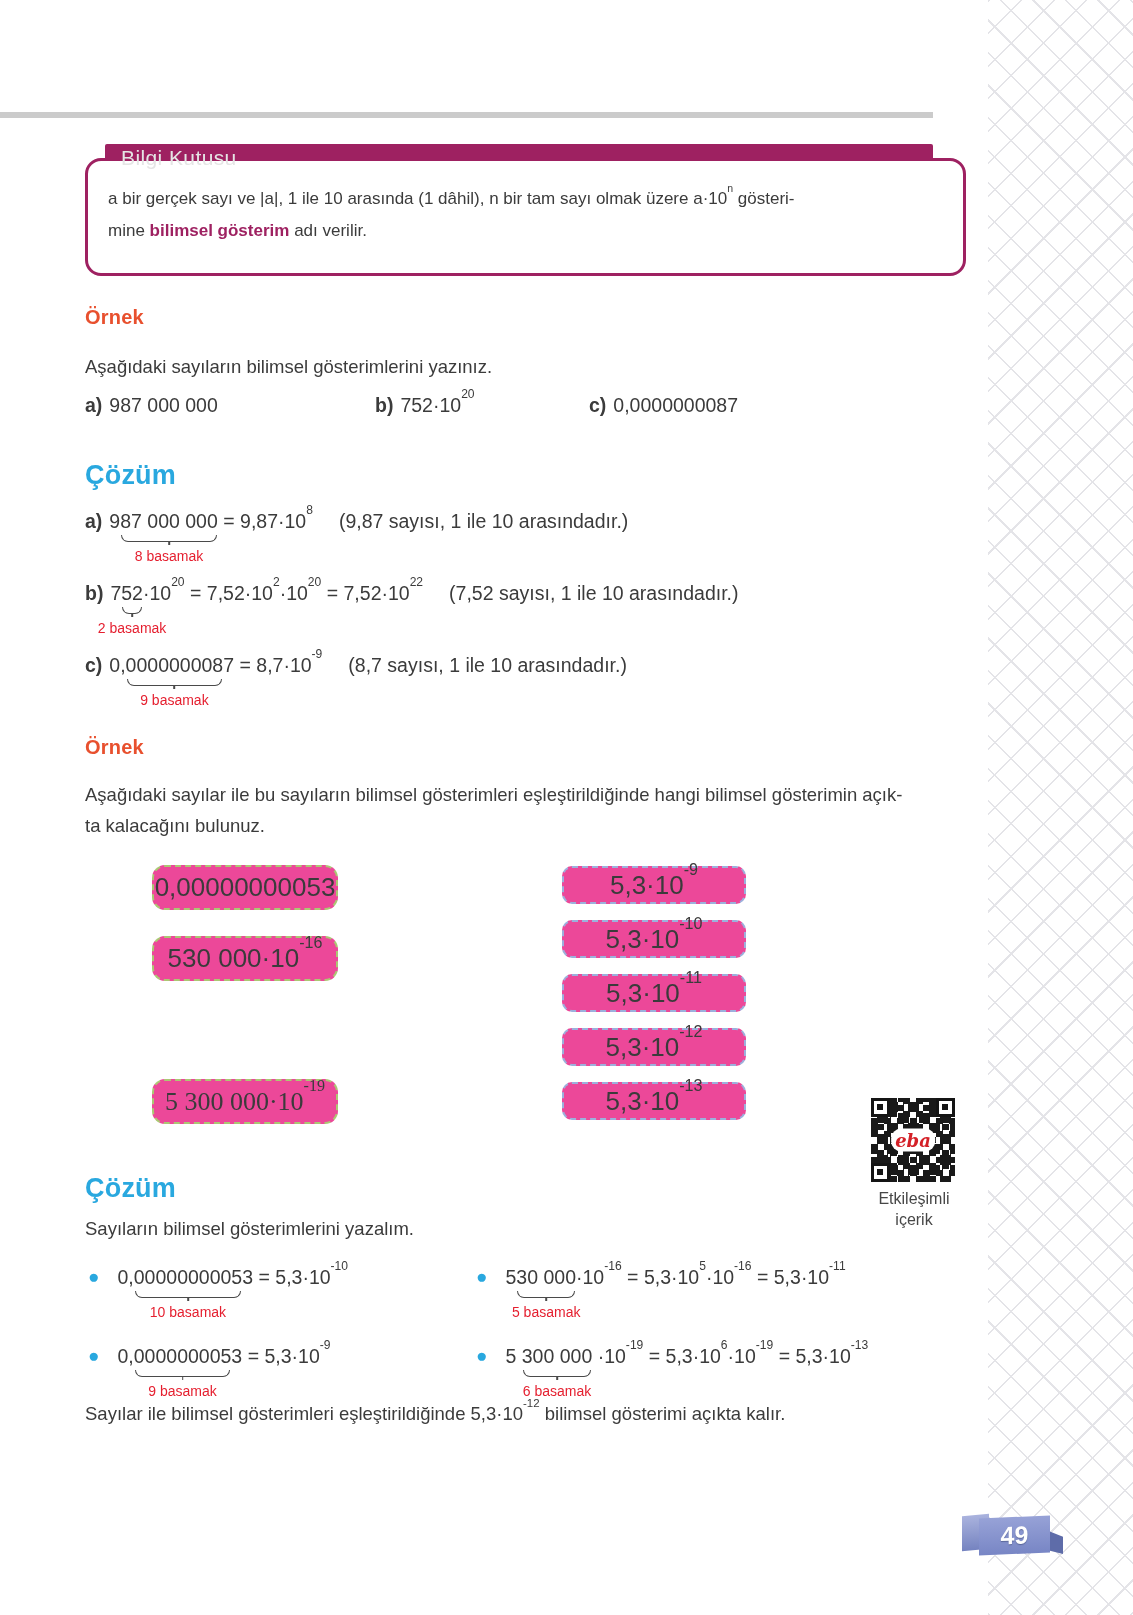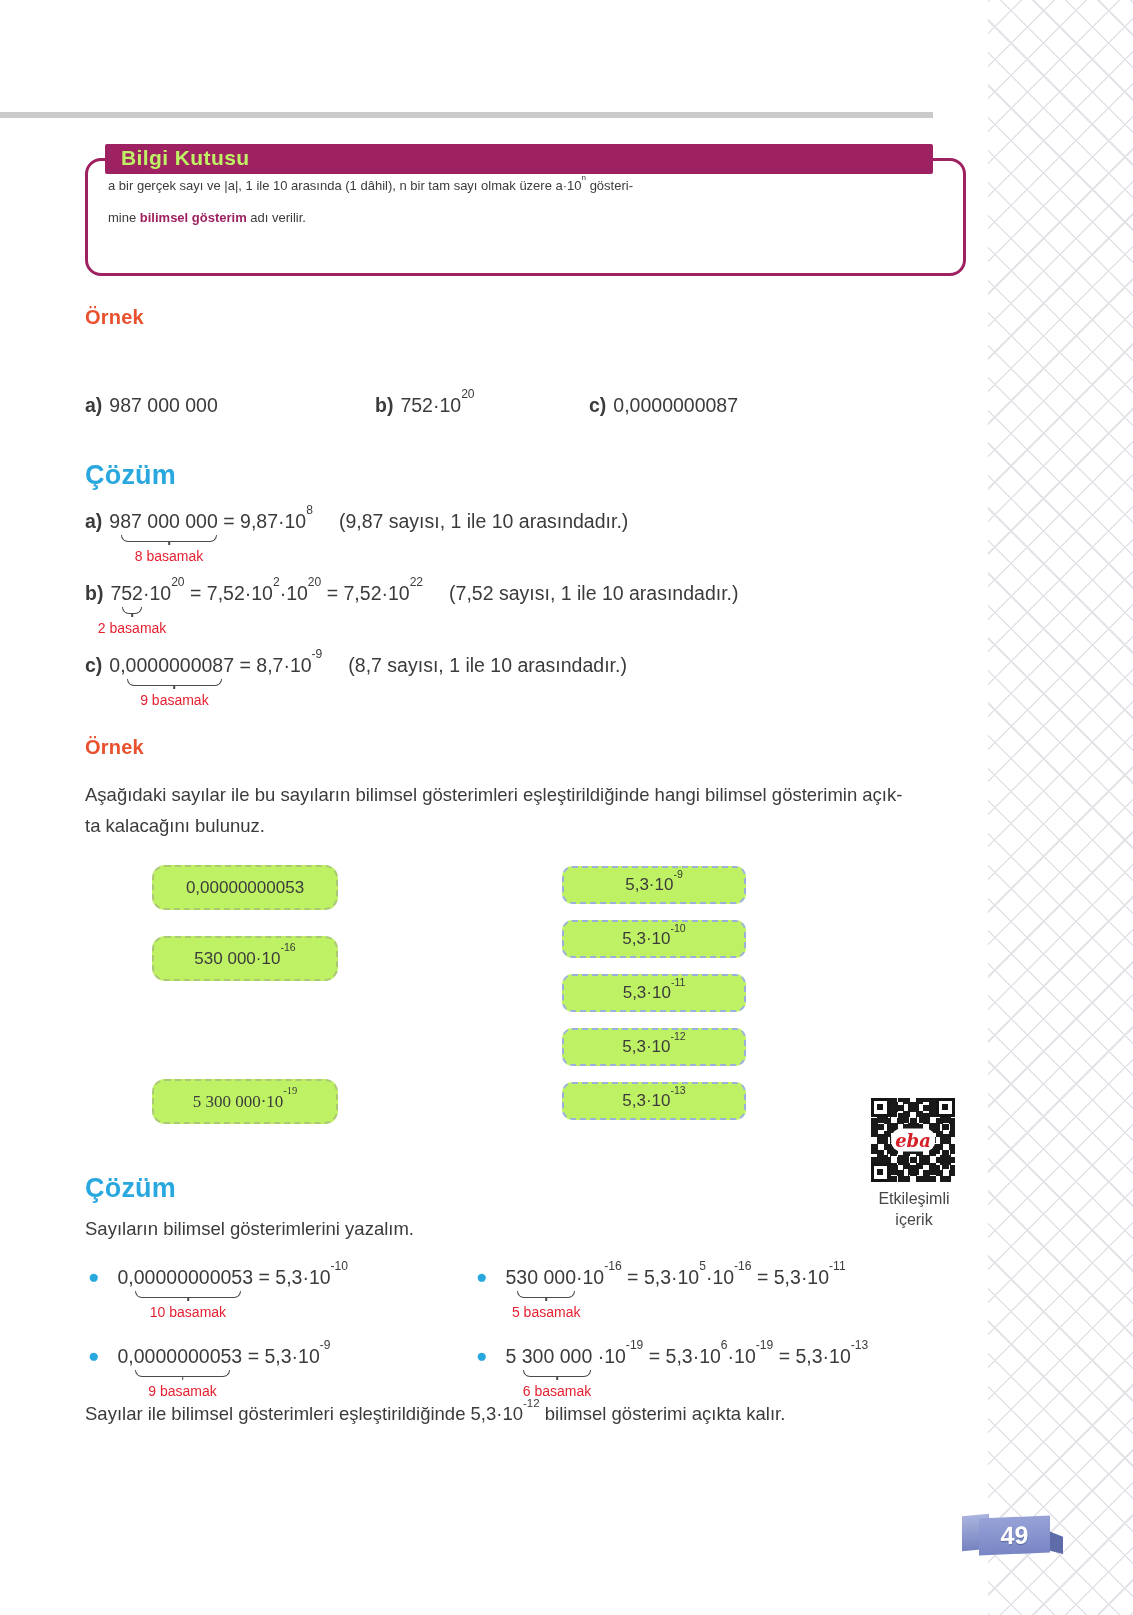--- a/index.html
+++ b/index.html
@@ -11,24 +11,24 @@
   .pattern{left:988px;top:0;width:145px;height:1615px;
     background:
       repeating-linear-gradient(45deg,#e4e4e8 0 1.6px,transparent 1.6px 23px),
       repeating-linear-gradient(135deg,#e4e4e8 0 1.6px,transparent 1.6px 23px);}
 
   .topbar{left:0;top:112px;width:933px;height:6px;background:#cbcbcb;}
 
   
   .infobox{left:85px;top:158px;width:875px;height:112px;
     border:3px solid var(--magenta,#9e2161);border-radius:16px;background:#fff;}
-  .infotab{position:absolute;left:17px;top:-17px;width:828px;height:30px;
-    background:var(--magenta,#9e2161);border-radius:2px;color:#bef264;
-    font-size:21px;font-weight:bold;line-height:28px;padding-left:16px;letter-spacing:.4px;box-sizing:border-box;}
-  .ibody{position:absolute;left:20px;top:9px;width:838px;font-size:13px;line-height:32px;}
+  .infotab{position:absolute;left:17px;top:-17px;width:828px;height:16px;
+    background:var(--magenta,#9e2161);border-radius:2px;color:#e5e5e5;
+    font-size:21px;font-weight:normal;line-height:28px;padding-left:16px;letter-spacing:.4px;box-sizing:border-box;}
+  .ibody{position:absolute;left:20px;top:22px;width:838px;font-size:17px;line-height:32px;}
   .bgstrong{color:var(--magenta,#9e2161);font-weight:bold;}
 
   .h-orange{color:var(--orange,#e8502e);font-size:20px;font-weight:bold;letter-spacing:.2px;}
   .h-blue{color:var(--blue,#29a8df);font-size:27px;font-weight:bold;letter-spacing:.2px;}
   .btxt{font-size:18.5px;}
 
   .mline{font-size:19.5px;white-space:nowrap;line-height:1.2;}
   .qlabel{font-weight:bold;margin-right:7px;}
   .mnote{margin-left:26px;margin-top:44px;}
   sup{font-size:.62em;position:relative;top:-.55em;line-height:0;}
@@ -38,21 +38,21 @@
   .ubrace{position:absolute;left:1px;right:1px;top:calc(100% + 2px);height:6px;
     border-left:1.6px solid #4a4a4a;border-right:1.6px solid #4a4a4a;border-bottom:1.6px solid #4a4a4a;
     border-radius:0 0 8px 8px;}
   .ubrace::after{content:'';position:absolute;left:50%;top:100%;width:1.6px;height:4px;
     background:#4a4a4a;transform:translateX(-50%);}
   .blabel{position:absolute;top:calc(100% + 15px);left:50%;transform:translateX(-50%);
     white-space:nowrap;color:var(--red,#e51f2f);font-size:14px;font-weight:normal;}
 
   
   .card{position:absolute;display:flex;align-items:center;justify-content:center;
-    font-size:17px;background:#bef264;box-sizing:border-box;}
+    font-size:26px;background:#ec4899;box-sizing:border-box;}
   .cardL{left:152px;width:186px;height:45px;border:2.5px dashed var(--green_dash,#abc873);border-radius:13px;}
   .cardR{left:562px;width:184px;height:38px;border:2px dashed var(--blue_dash,#9cb0dc);border-radius:10px;}
 
   
   .bullet{position:absolute;display:flex;align-items:flex-start;}
   .dot{color:var(--blue,#29a8df);font-size:19px;margin-right:18px;line-height:1.2;}
 
   
   .qr{left:867px;top:1094px;width:92px;height:92px;background:#fff;}
   .qrpix{position:absolute;left:4px;top:4px;right:4px;bottom:4px;
@@ -88,20 +88,21 @@
 
   <div class="abs infobox">
     <div class="infotab">Bilgi Kutusu</div>
     <div class="ibody">
       <div>a bir gerçek sayı ve |a|, 1 ile 10 arasında (1 dâhil), n bir tam sayı olmak üzere a·10<sup>n</sup> gösteri-</div>
       <div><span>mine </span><span class="bgstrong">bilimsel gösterim</span><span> adı verilir.</span></div>
     </div>
   </div>
 
   <div class="abs h-orange" style="left:85px;top:306px;">Örnek</div>
+  <div class="abs btxt" style="left:85px;top:356px;">Aşağıdaki sayıların bilimsel gösterimlerini yazınız.</div>
 
   <div class="abs mline" style="left:85px;top:394px;"><span class="qlabel">a)</span><span>987 000 000</span></div>
   <div class="abs mline" style="left:375px;top:394px;"><span class="qlabel">b)</span><span>752·10<sup>20</sup></span></div>
   <div class="abs mline" style="left:589px;top:394px;"><span class="qlabel">c)</span><span>0,0000000087</span></div>
 
   <div class="abs h-blue" style="left:85px;top:460px;">Çözüm</div>
 
   <div class="abs mline" style="left:85px;top:510px;">
     <span class="qlabel">a)</span><span>9</span><span class="bgrp"><span>87 000 000</span><span class="ubrace"></span><span class="blabel">8 basamak</span></span><span></span><span> = 9,87·10<sup>8</sup></span><span class="mnote">(9,87 sayısı, 1 ile 10 arasındadır.)</span>
   </div>

